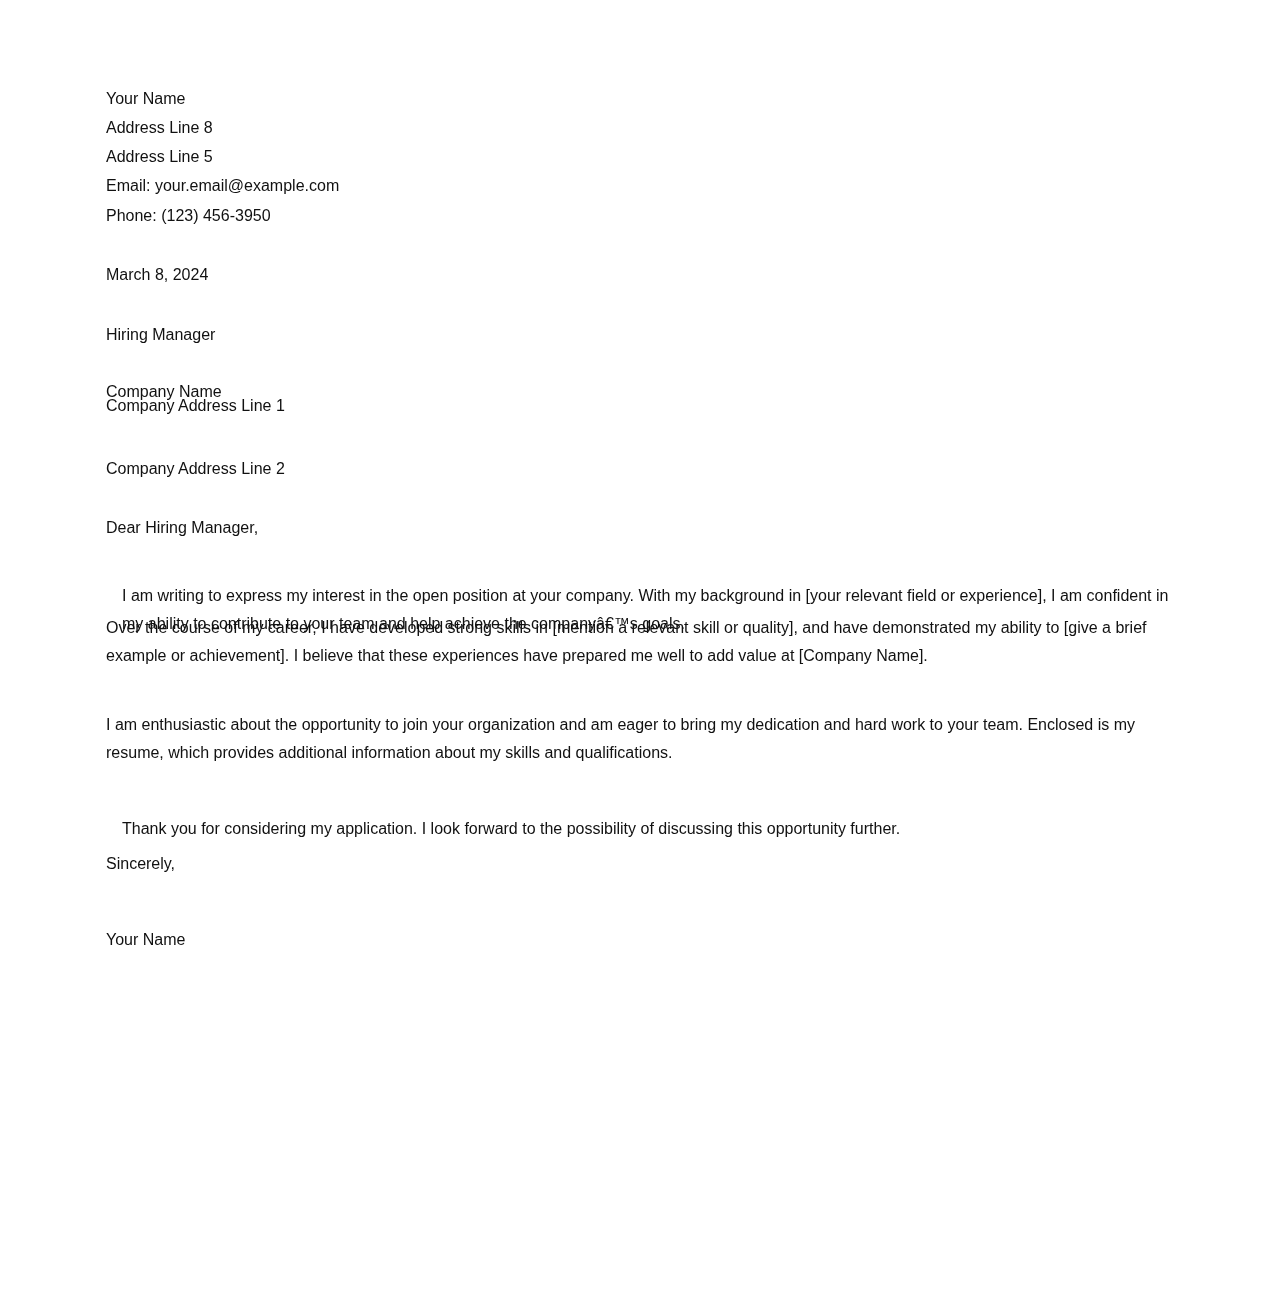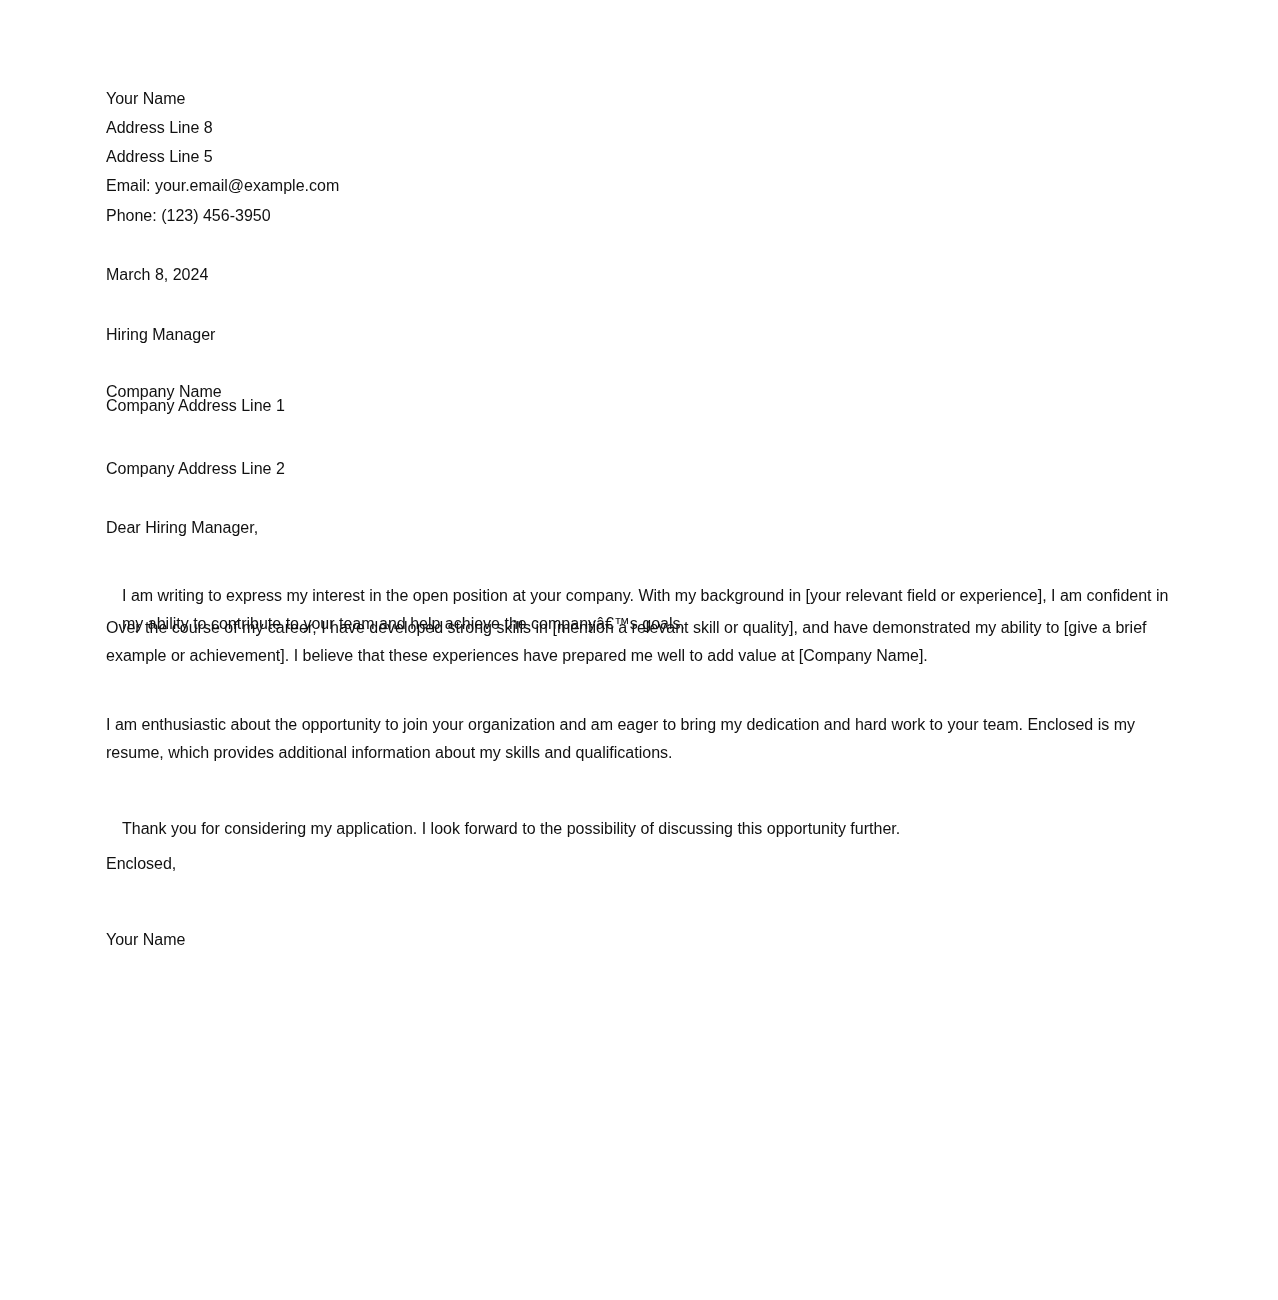--- a/index.html
+++ b/index.html
@@ -34,15 +34,15 @@
 
   <div class="line" style="top:518px">Dear Hiring Manager,</div>
 
   <div>
     <p class="para" style="top:566px;margin:16px">I am writing to express my interest in the open position at your company. With my background in [your relevant field or experience], I am confident in my ability to contribute to your team and help achieve the companyâ€™s goals.</p>
     <p class="para" style="top:614px;margin:0">Over the course of my career, I have developed strong skills in [mention a relevant skill or quality], and have demonstrated my ability to [give a brief example or achievement]. I believe that these experiences have prepared me well to add value at [Company Name].</p>
     <p class="para" style="top:711px;margin:0">I am enthusiastic about the opportunity to join your organization and am eager to bring my dedication and hard work to your team. Enclosed is my resume, which provides additional information about my skills and qualifications.</p>
     <p class="para" style="top:799px;margin:16px">Thank you for considering my application. I look forward to the possibility of discussing this opportunity further.</p>
   </div>
 
-  <div class="line" style="top:854px">Enclosed,</div>
+  <div class="line" style="top:854px">Sincerely,</div>
   <div class="line" style="top:930px">Your Name</div>
 </div>
 
 </body></html>

